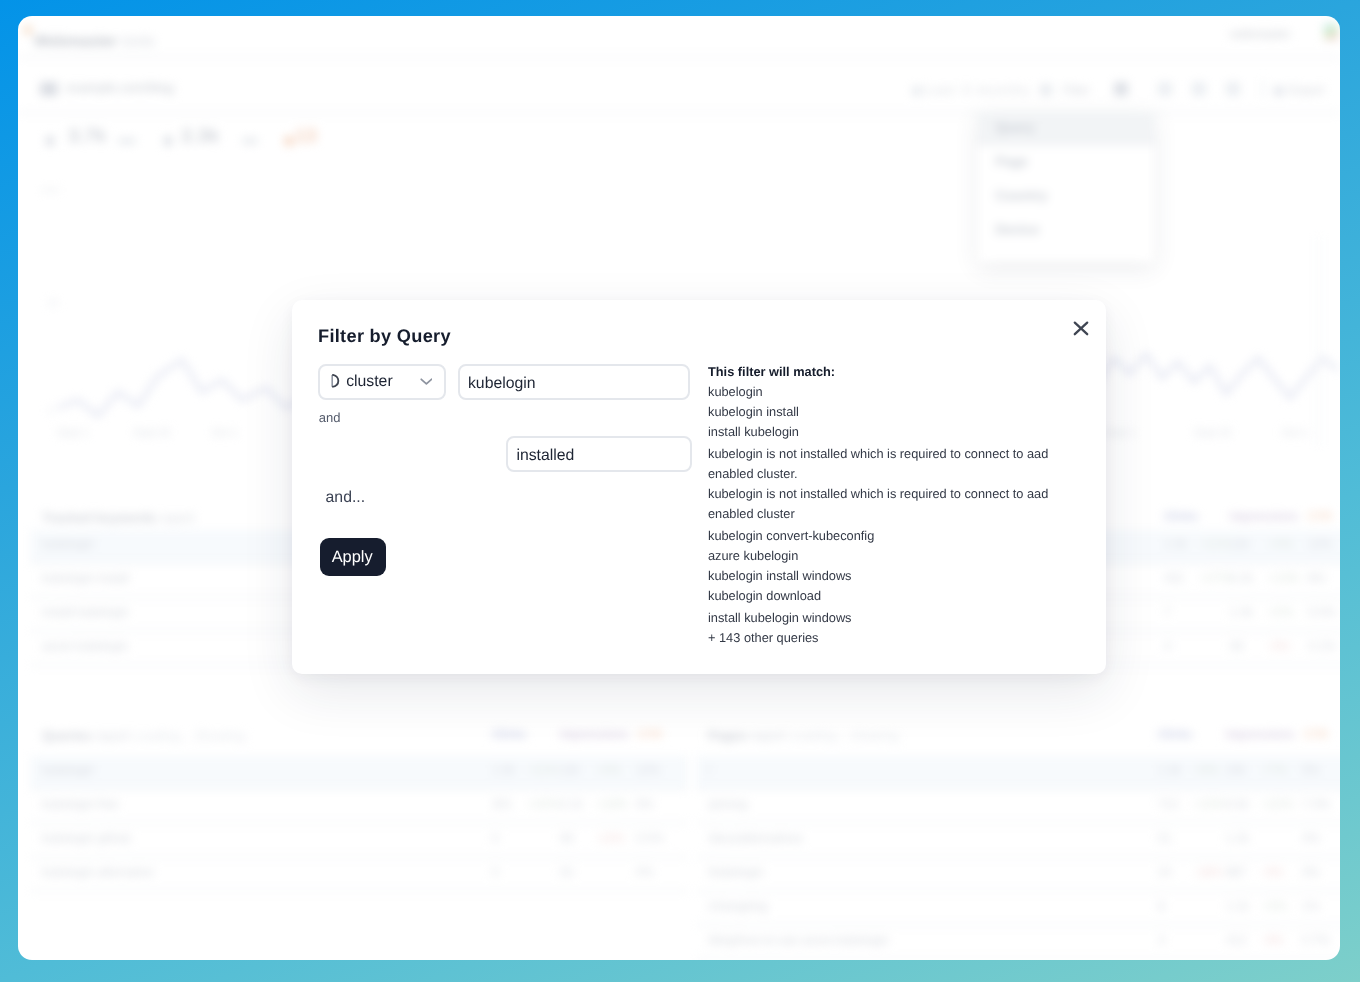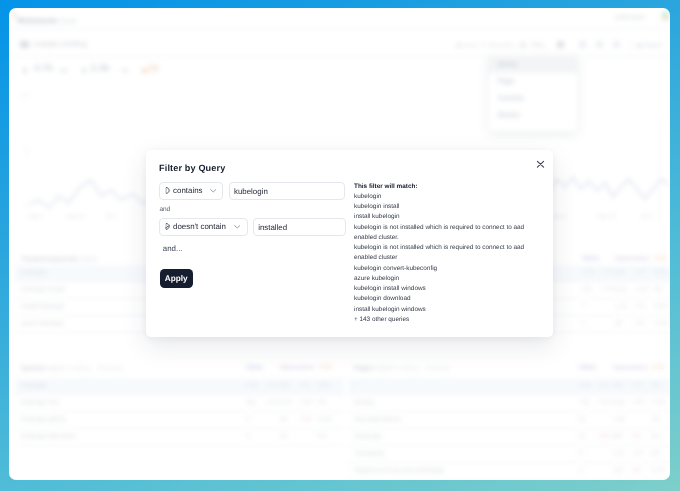--- a/index.html
+++ b/index.html
@@ -74,21 +74,21 @@
      display:flex;align-items:center;padding:0 6.5px 0 5.4px;box-sizing:border-box;}
   .opsel .oicon{width:5.6px;height:6.8px;margin-right:2.1px;display:block;flex:none;}
   .opsel .olab{font-size:7.9px;color:#1d2433;font-weight:400;white-space:nowrap;line-height:1;position:relative;top:0.6px;}
   .opsel .chev{margin-left:auto;display:block;flex:none;}
   .vinput{position:absolute;top:0;height:17.5px;border:1px solid #e4e7ec;border-radius:4px;background:#fff;
      display:flex;align-items:center;padding:0 3.8px;box-sizing:border-box;font-size:7.9px;color:#1d2433;line-height:1;}
   .vinput>span{position:relative;top:0.8px;}
   .andlab{position:absolute;font-size:6.5px;color:#545b6b;line-height:1;}
   .andmore{position:absolute;font-size:7.9px;color:#3c4354;line-height:1;}
   .applybtn{position:absolute;display:inline-flex;align-items:center;justify-content:center;padding-top:1.6px;box-sizing:border-box;
-     background:#161d2e;color:#fff;font-size:8.2px;font-weight:700;border-radius:4.5px;
+     background:#161d2e;color:#fff;font-size:8.2px;font-weight:400;border-radius:4.5px;
      width:33px;height:19px;cursor:pointer;line-height:1;}
 
   .pvtitle{font-size:6.4px;font-weight:700;color:#151c2b;line-height:10.27px;margin-bottom:0;}
   .pvitem{font-size:6.4px;color:#333946;line-height:10.27px;margin-bottom:0;}
   .pvmore{font-size:6.4px;color:#333946;line-height:10.27px;}
 </style>
 </head>
 <body>
 
 <div id="stage">
@@ -269,43 +269,31 @@
           <path d="M3.4 3.3 L9.6 9.1 M9.6 3.3 L3.4 9.1" stroke="#3f4552" stroke-width="1.15" stroke-linecap="round"></path>
         </svg>
     </div>
     <div class="mleft">
       <div class="frow" style="top:0;height:17.5px;width:192px">
         <div class="opsel" style="width:64.4px">
           <svg class="oicon" viewBox="4 2 46 60">
               <path d="M12 6 L12 58" fill="none" stroke="#8f95a2" stroke-width="7"></path>
               <path d="M12 5 C47 12 49 52 12 59" fill="none" stroke="#3e4450" stroke-width="8" stroke-linecap="butt"></path>
             </svg>
-          <span class="olab">contains</span>
+          <span class="olab">cluster</span>
           <svg class="chev" width="6.4" height="3.6" viewBox="0 0 16 9">
               <path d="M1.6 1.6 L8 7.4 L14.4 1.6" fill="none" stroke="#8d939f" stroke-width="2.2" stroke-linecap="round" stroke-linejoin="round"></path>
             </svg>
         </div>
         <div class="vinput" style="left:70.2px;width:116px">
             <span>kubelogin</span>
           </div>
       </div>
       <div class="andlab" style="top:24.5px;left:0.4px">and</div>
       <div class="frow" style="top:36px;height:17.5px;width:192px">
-        <div class="opsel" style="width:88.6px">
-          <svg class="oicon" viewBox="4 2 46 60">
-              <path d="M12 6 L12 58" fill="none" stroke="#8f95a2" stroke-width="7"></path>
-              <path d="M12 5 C47 12 49 52 12 59" fill="none" stroke="#3e4450" stroke-width="8" stroke-linecap="butt"></path>
-              <path d="M2 44 L44 17" fill="none" stroke="#ffffff" stroke-width="9"></path>
-              <path d="M3 48 L45 21" fill="none" stroke="#3e4450" stroke-width="8"></path>
-            </svg>
-          <span class="olab">doesn't contain</span>
-          <svg class="chev" width="6.4" height="3.6" viewBox="0 0 16 9">
-              <path d="M1.6 1.6 L8 7.4 L14.4 1.6" fill="none" stroke="#8d939f" stroke-width="2.2" stroke-linecap="round" stroke-linejoin="round"></path>
-            </svg>
-        </div>
         <div class="vinput" style="left:94.4px;width:92.4px">
             <span>installed</span>
           </div>
       </div>
       <div class="andmore" style="top:62.5px;left:3.8px">and...</div>
       <div class="applybtn" style="top:86.6px;left:0.6px">Apply</div>
     </div>
     <div class="mright">
       <div class="pvtitle">This filter will match:</div>
       <div id="pvlist">

